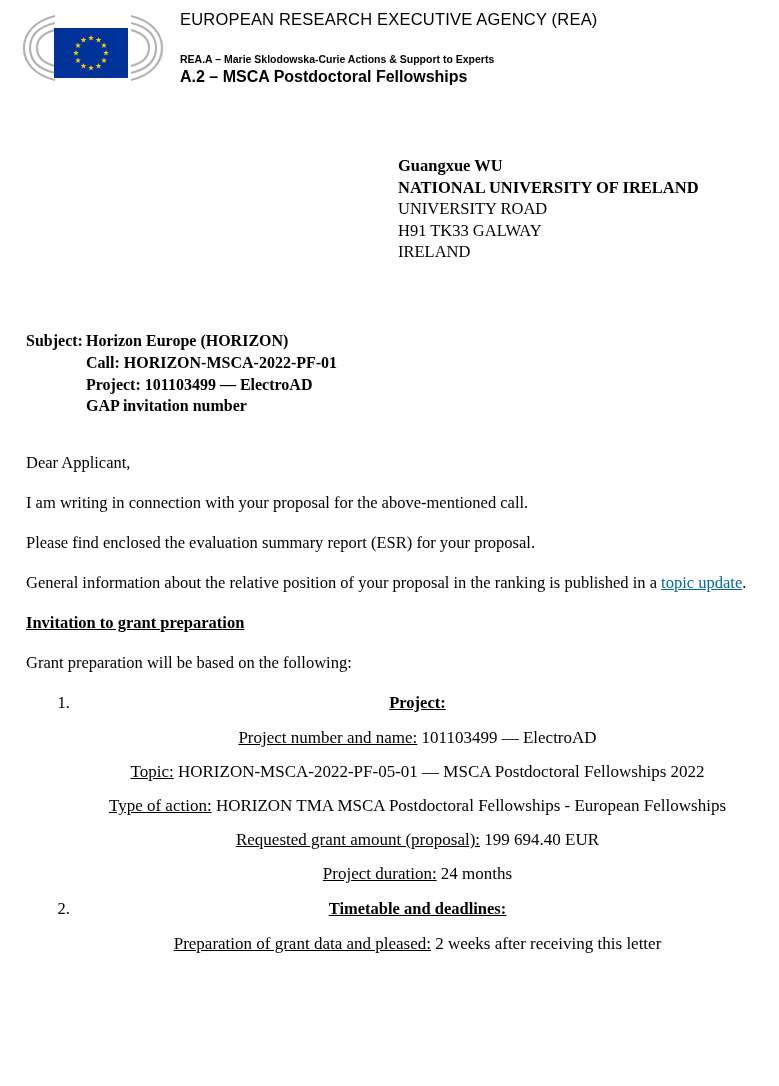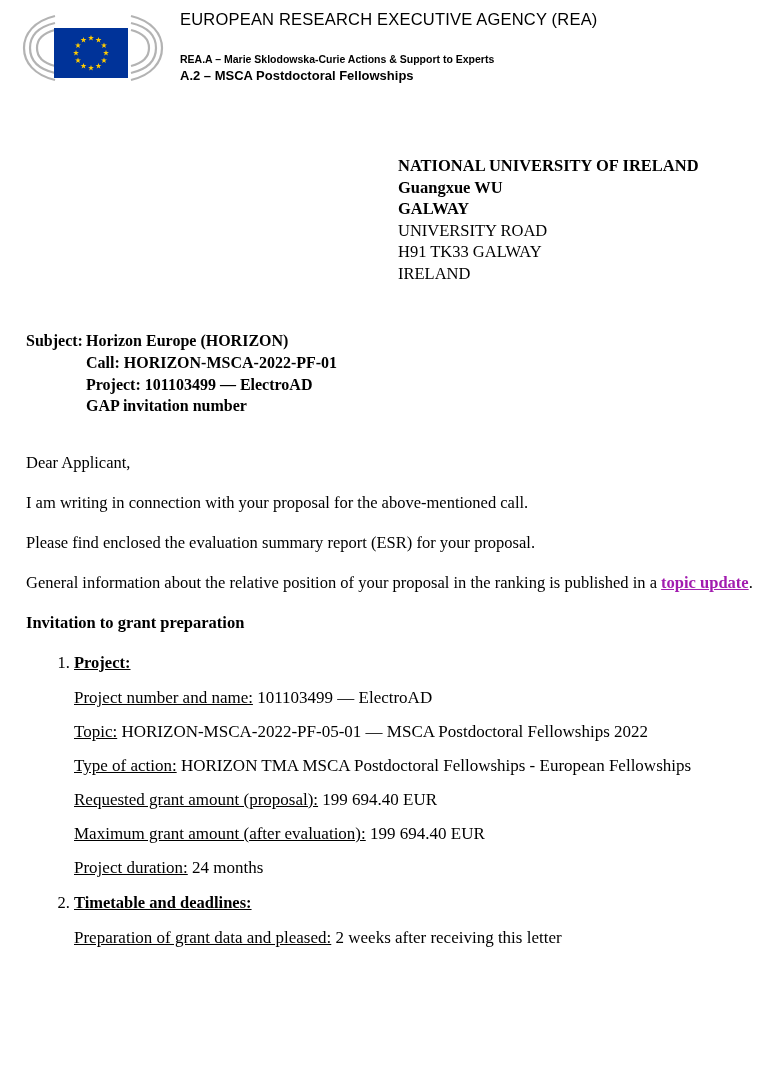--- a/index.html
+++ b/index.html
@@ -72,21 +72,21 @@
     font-family: "Liberation Sans", sans-serif;
     font-size: 10.5px;
     font-weight: bold;
     color: #000;
   }
   .unit-line2 {
     position: absolute;
     left: 180px;
     top: 68px;
     font-family: "Liberation Sans", sans-serif;
-    font-size: 13px;
+    font-size: 16px;
     font-weight: bold;
     color: #000;
   }
 
   
   .address {
     position: absolute;
     left: 398px;
     top: 155px;
     font-size: 16.5px;
@@ -121,37 +121,38 @@
     width: 735px;
     font-size: 16.5px;
     line-height: 22px;
   }
   .body-text p {
     margin: 0 0 18px 0;
     text-align: justify;
   }
   .body-text p.last-short { text-align: left; }
   a.link {
-    color: #a21caf;
+    color: #0369a1;
     text-decoration: underline;
-    font-weight: bold;
   }
   .section-heading {
     font-weight: bold;
+    text-decoration: underline;
     margin: 0 0 18px 0;
   }
 
   
   ol.items {
     margin: 0;
     padding: 0 0 0 48px;
     font-size: 16.5px;
   }
   ol.items > li {
     margin-bottom: 6px;
+    text-align: center;
   }
   ol.items > li::marker {
     font-size: 16.5px;
   }
   .item-title {
     font-weight: bold;
     text-decoration: underline;
   }
   .sub-list {
     margin-top: 14px;
@@ -237,23 +238,22 @@
         </svg>
       </div>
     </div>
 
     <div class="agency-title">EUROPEAN RESEARCH EXECUTIVE AGENCY (REA)</div>
     <div class="unit-line1">REA.A – Marie Sklodowska-Curie Actions &amp; Support to Experts</div>
     <div class="unit-line2">A.2 – MSCA Postdoctoral Fellowships</div>
   </div>
 
   <div class="address">
+    <div class="bold">Guangxue WU</div>
     <div class="bold">NATIONAL UNIVERSITY OF IRELAND</div>
-    <div class="bold">Guangxue WU</div>
-    <div class="bold">GALWAY</div>
     <div>UNIVERSITY ROAD</div>
     <div>H91 TK33 GALWAY</div>
     <div>IRELAND</div>
   </div>
 
   <div class="subject">
     <div class="subject-label">Subject:</div>
     <div class="subject-lines">
       <div>Horizon Europe (HORIZON)</div>
       <div>Call: HORIZON-MSCA-2022-PF-01</div>
@@ -261,43 +261,40 @@
       <div>GAP invitation number</div>
     </div>
   </div>
 
   <div class="body-text">
     <p class="last-short">Dear Applicant,</p>
     <p class="last-short">I am writing in connection with your proposal for the above-mentioned call.</p>
     <p class="last-short">Please find enclosed the evaluation summary report (ESR) for your proposal.</p>
     <p><span>General information about the relative position of your proposal in the ranking is published in a </span><a class="link" href="#">topic update</a><span>.</span></p>
     <p class="section-heading">Invitation to grant preparation</p>
+    <p class="last-short">Grant preparation will be based on the following:</p>
 
     <ol class="items">
       <li>
         <span class="item-title">Project:</span>
         <div class="sub-list">
           <div class="sub-row">
             <span class="sub-label">Project number and name:</span>
             <span class="sub-val">101103499 — ElectroAD</span>
           </div>
           <div class="sub-row">
             <span class="sub-label">Topic:</span>
             <span class="sub-val">HORIZON-MSCA-2022-PF-05-01 — MSCA Postdoctoral Fellowships 2022</span>
           </div>
           <div class="sub-row">
             <span class="sub-label">Type of action:</span>
             <span class="sub-val">HORIZON TMA MSCA Postdoctoral Fellowships - European Fellowships</span>
           </div>
           <div class="sub-row">
             <span class="sub-label">Requested grant amount (proposal):</span>
-            <span class="sub-val">199 694.40 EUR</span>
-          </div>
-          <div class="sub-row">
-            <span class="sub-label">Maximum grant amount (after evaluation):</span>
             <span class="sub-val">199 694.40 EUR</span>
           </div>
           <div class="sub-row">
             <span class="sub-label">Project duration:</span>
             <span class="sub-val">24  months</span>
           </div>
         </div>
       </li>
       <li>
         <span class="item-title">Timetable and deadlines:</span>

